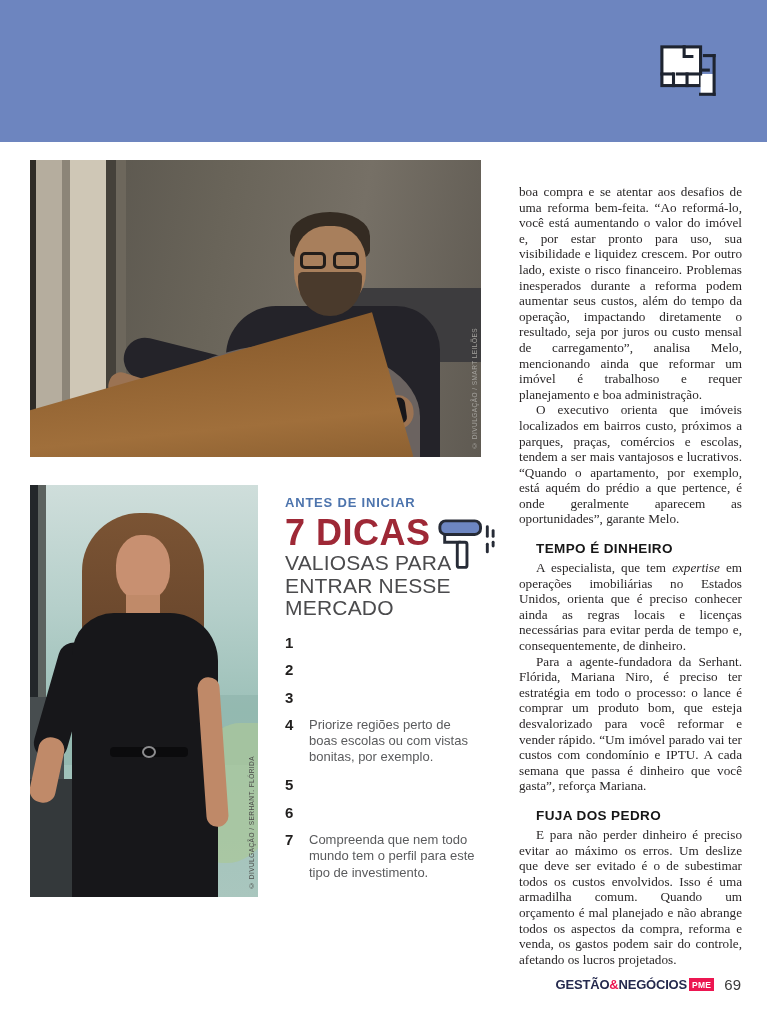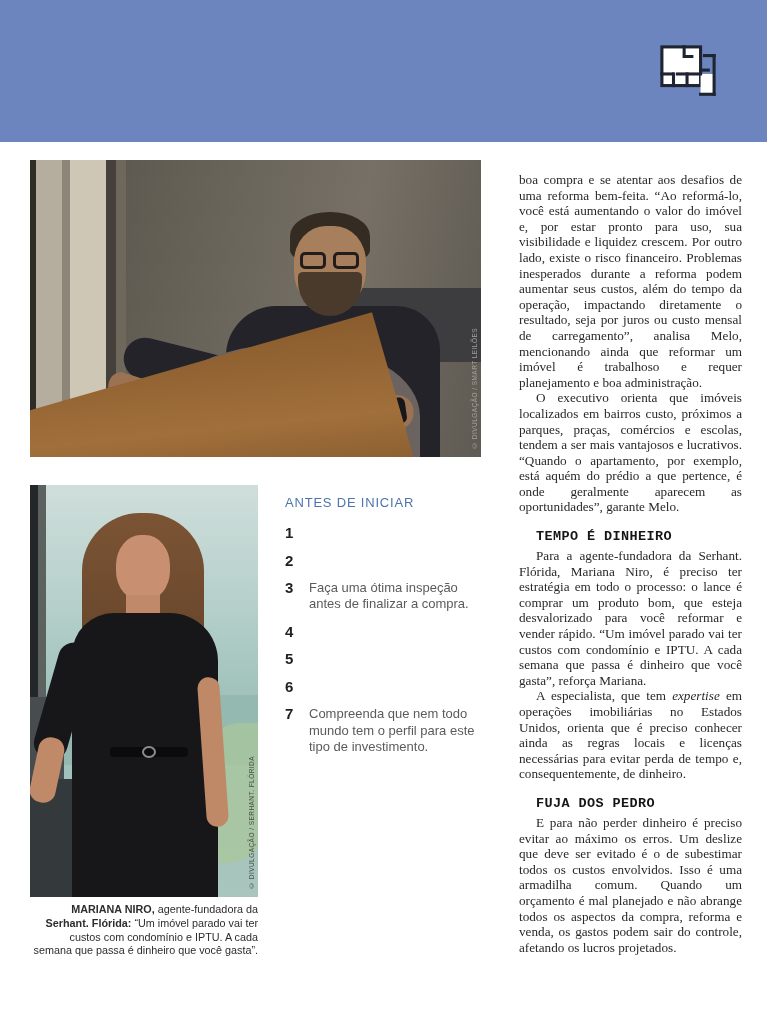--- a/index.html
+++ b/index.html
@@ -67,36 +67,36 @@
   .mm-belt { position:absolute; left:80px; top:262px; width:78px; height:10px; background:#0b0b0d; border-radius:4px; }
   .mm-buckle { position:absolute; left:112px; top:261px; width:14px; height:12px; border:2px solid #8c8c8e; border-radius:50%; }
   .mm-credit { color:#4b4b49; }
 
   .mm-cap { position:absolute; left:30px; top:903px; width:228px; text-align:right;
     color:#2e2d2c; font-size:10.8px; line-height:13.8px; }
   .mm-cap b { font-weight:700; }
 
   
   .tips { position:absolute; left:285px; top:495px; width:196px; }
-  .kicker { color:#4d74ad; font-weight:400; font-size:13px; letter-spacing:0.8px; }
+  .kicker { color:#4d74ad; font-weight:700; font-size:13px; letter-spacing:0.8px; }
   .tips-head { position:relative; margin-top:4px; }
   .title-big { color:#9e2836; font-weight:700; font-size:36px; line-height:38px; letter-spacing:0.5px; }
   .title-rest { color:#4b4b4d; font-size:21px; line-height:22.5px; width:182px; letter-spacing:0.2px; }
   .roller { position:absolute; left:150px; top:2px; }
   .tip-list { margin-top:15px; }
   .tip { display:flex; gap:10px; margin-bottom:11.5px; }
   .tip-num { width:14px; flex:none; font-weight:700; font-size:15px; color:#211f1e; line-height:16px; }
   .tip-text { flex:1; font-size:13px; line-height:16.2px; color:#5a5b5d; }
 
   
   .article { position:absolute; left:519px; top:172px; width:223px;
     font-family:"Liberation Serif", serif; color:#2a2728; }
   .article p { font-size:13.2px; line-height:15.6px; text-align:justify; text-indent:17px; }
-  .article p.first { text-indent:0; }
-  .article h3 { font-family:Liberation Mono, monospace; font-size:13.5px; font-weight:700;
+  .article p.first { text-indent:0;margin-top:12px; }
+  .article h3 { font-family:Liberation Sans, sans-serif; font-size:13.5px; font-weight:700;
     color:#161616; letter-spacing:0.4px; margin:14px 0 4px 17px; }
   .article .em { font-style:italic; }
 
   
   .footer { position:absolute; right:26px; top:976px; display:flex; align-items:center; }
   .brand { display:flex; align-items:center; font-weight:700; font-size:13px; letter-spacing:-0.2px; }
   .brand .b1, .brand .b2 { color:#252a4e; }
   .brand .amp { color:#ec1651; }
   .brand .badge { background:#ec1651; color:#ffffff; font-size:8.5px; font-weight:700;
     padding:1.5px 3px; margin-left:2px; letter-spacing:0.3px; }
@@ -154,56 +154,79 @@
     <div class="mm-neck"></div>
     <div class="mm-armL"></div>
     <div class="mm-foreL"></div>
     <div class="mm-dress"></div>
     <div class="mm-armR"></div>
     <div class="mm-belt"></div>
     <div class="mm-buckle"></div>
     <div class="photo-credit mm-credit">© DIVULGAÇÃO / SERHANT. FLÓRIDA</div>
   </div>
 
-  <p class="mm-cap"><b>MARIANA NIRO,</b> <span>agente-fundadora da</span> <b>Serhant. Flórida:</b> <span>“Um imóvel parado vai ter custos com condomínio e IPTU. A cada semana que passa é dinheiro que você gasta”.</span></p>
 
   <div class="tips">
     <div class="kicker">ANTES DE INICIAR</div>
+    <div class="tips-head">
+      <div class="title-big">7 DICAS</div>
+      <div class="title-rest">VALIOSAS PARA ENTRAR NESSE MERCADO</div>
+      <svg class="roller" width="62" height="66" viewBox="0 0 64 66">
+        <g stroke="#262b36" stroke-width="3" fill="none" stroke-linecap="round">
+          <rect x="5" y="4" width="42" height="14" rx="6" fill="#6d86c1"></rect>
+          <path d="M10,18 v8 h16"></path>
+          <rect x="23" y="26" width="10" height="26" rx="2" fill="#ffffff"></rect>
+          <path d="M54,10 v10"></path>
+          <path d="M54,28 v8"></path>
+          <path d="M60,14 v6"></path>
+          <path d="M60,26 v4"></path>
+        </g>
+      </svg>
+    </div>
     <div class="tip-list">
       <div class="tip">
         <div class="tip-num">1</div>
       </div>
       <div class="tip">
         <div class="tip-num">2</div>
       </div>
       <div class="tip">
         <div class="tip-num">3</div>
-        <div class="tip-text">Faça uma ótima inspeção antes de finalizar a compra.</div>
       </div>
       <div class="tip">
         <div class="tip-num">4</div>
+        <div class="tip-text">Priorize regiões perto de boas escolas ou com vistas bonitas, por exemplo.</div>
       </div>
       <div class="tip">
         <div class="tip-num">5</div>
       </div>
       <div class="tip">
         <div class="tip-num">6</div>
       </div>
       <div class="tip">
         <div class="tip-num">7</div>
         <div class="tip-text">Compreenda que nem todo mundo tem o perfil para este tipo de investimento.</div>
       </div>
     </div>
 
   </div>
 
   <div class="article">
     <p class="first">boa compra e se atentar aos desafios de uma reforma bem-feita. “Ao reformá-lo, você está aumentando o valor do imóvel e, por estar pronto para uso, sua visibilidade e liquidez crescem. Por outro lado, existe o risco financeiro. Problemas inesperados durante a reforma podem aumentar seus custos, além do tempo da operação, impactando diretamente o resultado, seja por juros ou custo mensal de carregamento”, analisa Melo, mencionando ainda que reformar um imóvel é trabalhoso e requer planejamento e boa administração.</p>
     <p>O executivo orienta que imóveis localizados em bairros custo, próximos a parques, praças, comércios e escolas, tendem a ser mais vantajosos e lucrativos. “Quando o apartamento, por exemplo, está aquém do prédio a que pertence, é onde geralmente aparecem as oportunidades”, garante Melo.</p>
     <h3>TEMPO É DINHEIRO</h3>
+    <p><span>A especialista, que tem </span><span class="em">expertise</span><span> em operações imobiliárias no Estados Unidos, orienta que é preciso conhecer ainda as regras locais e licenças necessárias para evitar perda de tempo e, consequentemente, de dinheiro.</span></p>
     <p>Para a agente-fundadora da Serhant. Flórida, Mariana Niro, é preciso ter estratégia em todo o processo: o lance é comprar um produto bom, que esteja desvalorizado para você reformar e vender rápido. “Um imóvel parado vai ter custos com condomínio e IPTU. A cada semana que passa é dinheiro que você gasta”, reforça Mariana.</p>
-    <p><span>A especialista, que tem </span><span class="em">expertise</span><span> em operações imobiliárias no Estados Unidos, orienta que é preciso conhecer ainda as regras locais e licenças necessárias para evitar perda de tempo e, consequentemente, de dinheiro.</span></p>
     <h3>FUJA DOS PEDRO</h3>
     <p>E para não perder dinheiro é preciso evitar ao máximo os erros. Um deslize que deve ser evitado é o de subestimar todos os custos envolvidos. Isso é uma armadilha comum. Quando um orçamento é mal planejado e não abrange todos os aspectos da compra, reforma e venda, os gastos podem sair do controle, afetando os lucros projetados.</p>
   </div>
 
+  <div class="footer">
+    <div class="brand">
+      <span class="b1">GESTÃO</span>
+        <span class="amp">&amp;</span>
+        <span class="b2">NEGÓCIOS</span>
+        <span class="badge">PME</span>
+    </div>
+    <span class="pagenum">69</span>
+  </div>
 
 </div>
 
 </body></html>

